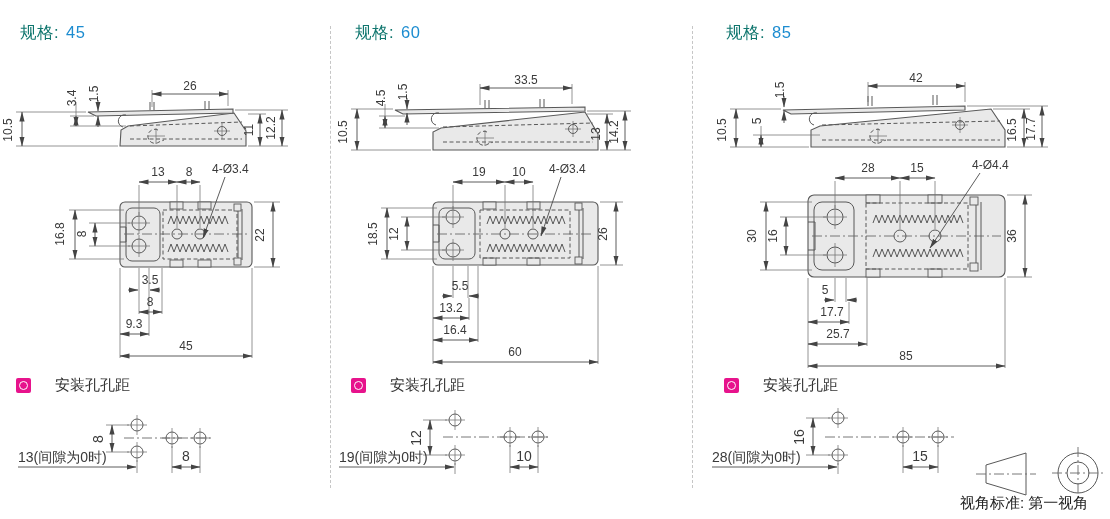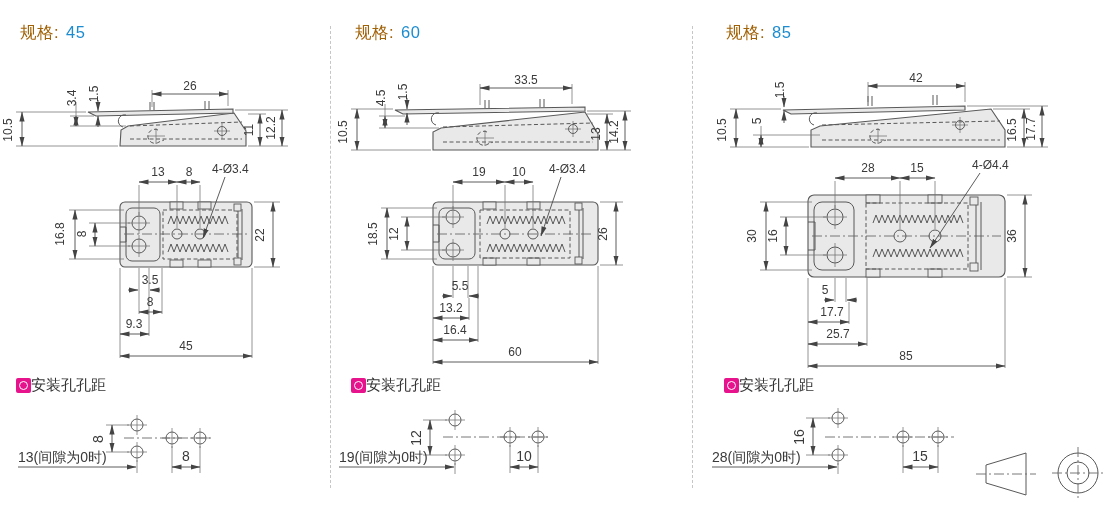--- a/index.html
+++ b/index.html
@@ -4,23 +4,23 @@
 <style>
   html,body{margin:0;padding:0;background:#fff;}
   #stage{position:relative;width:1110px;height:519px;background:#fff;overflow:hidden;
          font-family:"Liberation Sans",sans-serif;}
   .panel{position:absolute;top:0;height:519px;}
   #p1{left:0;width:330px}
   #p2{left:335px;width:330px}
   #p3{left:708px;width:410px}
   .sep{position:absolute;top:26px;height:462px;width:0;border-left:1px dashed #c6c6c6;}
   .spec-title{position:absolute;top:22px;left:20px;font-size:16.5px;letter-spacing:.5px;white-space:nowrap;}
-  .spec-label{color:#a16207;}
+  .spec-label{color:#0f766e;}
   .spec-value{color:#1C8CD0;margin-left:7px;}
-  .sec-head{position:absolute;top:376px;left:16px;display:flex;align-items:center;gap:0;
+  .sec-head{position:absolute;top:376px;left:16px;display:flex;align-items:center;gap:24px;
             font-size:15px;color:#333;white-space:nowrap;}
   .sec-icon{width:15px;height:15px;background:#E7138C;border-radius:2px;display:inline-flex;
             align-items:center;justify-content:center;flex:0 0 auto;}
   .sec-icon::after{content:"";width:7px;height:7px;border:1.7px solid #fff;border-radius:50%;}
   .viewstd{position:absolute;left:252px;top:494px;font-size:15px;color:#222;white-space:nowrap;}
   svg{position:absolute;left:0;overflow:visible;}
   svg.main{top:52px;} svg.mount{top:403px;}
   svg text{font-family:"Liberation Sans",sans-serif;font-size:12px;fill:#3a3a3a;}
   text.mn{font-size:14px;}
   .ln{stroke:#585858;stroke-width:1;fill:none;}
@@ -485,15 +485,19 @@
     <g>
       <path class="ln" d="M278,62 L318,50 L318,92 L278,80 Z"></path>
       <line class="cl" x1="268" y1="71" x2="328" y2="71"></line>
       <circle class="ln" cx="370" cy="70" r="20"></circle>
           <circle class="ln" cx="370" cy="70" r="11"></circle>
       <line class="cl" x1="344" y1="70" x2="396" y2="70"></line>
           <line class="cl" x1="370" y1="44" x2="370" y2="96"></line>
     </g>
   </svg>
 
+  <div class="viewstd">
+    <span>视角标准:</span>
+    <span>第一视角</span>
+  </div>
 </div>
 
 </div>
 
 </body></html>

